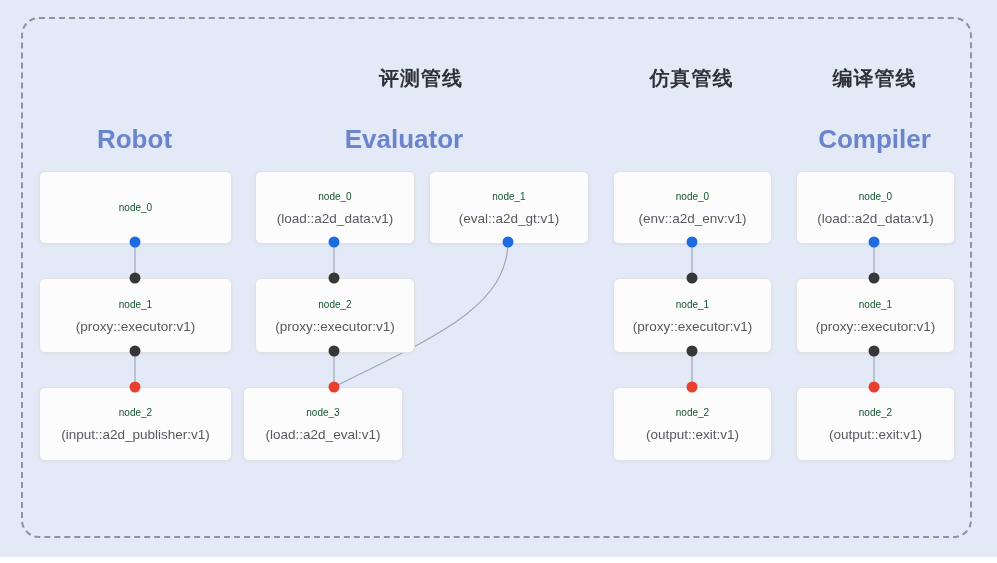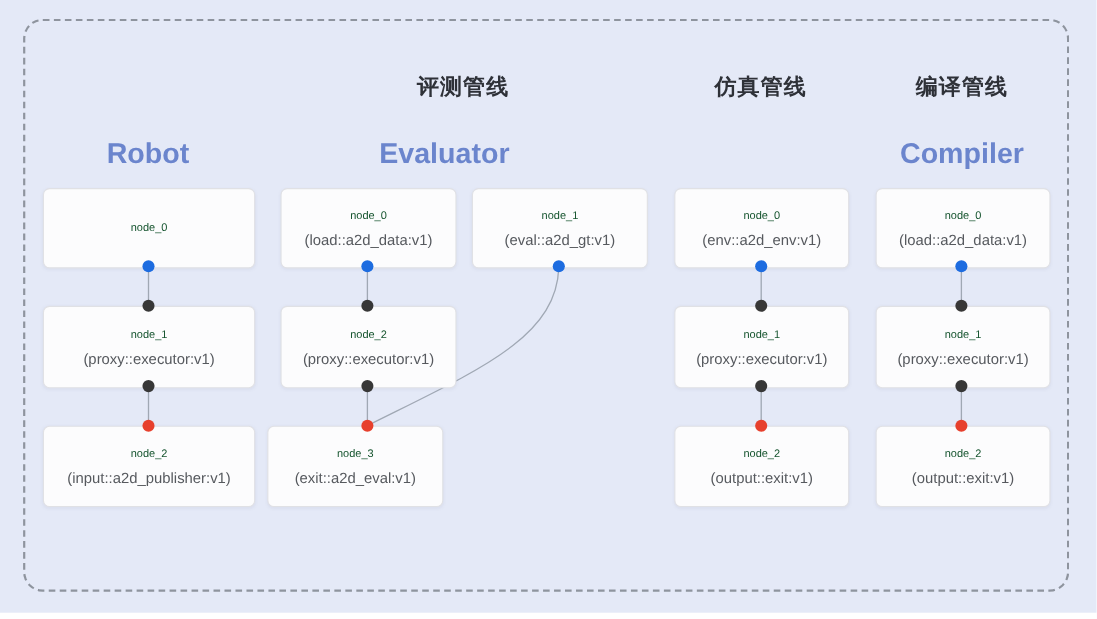--- a/index.html
+++ b/index.html
@@ -72,21 +72,21 @@
   <div class="node" style="left:429px;top:171px;width:158px;height:71px">
     <div class="nname">node_1</div>
     <div class="ntype">(eval::a2d_gt:v1)</div>
   </div>
   <div class="node" style="left:255px;top:278px;width:158px;height:73px">
     <div class="nname">node_2</div>
     <div class="ntype">(proxy::executor:v1)</div>
   </div>
   <div class="node" style="left:243px;top:387px;width:158px;height:72px">
     <div class="nname">node_3</div>
-    <div class="ntype">(exit::a2d_eval:v1)</div>
+    <div class="ntype">(load::a2d_eval:v1)</div>
   </div>
 
   <div class="node" style="left:613px;top:171px;width:157px;height:71px">
     <div class="nname">node_0</div>
     <div class="ntype">(env::a2d_env:v1)</div>
   </div>
   <div class="node" style="left:613px;top:278px;width:157px;height:73px">
     <div class="nname">node_1</div>
     <div class="ntype">(proxy::executor:v1)</div>
   </div>

